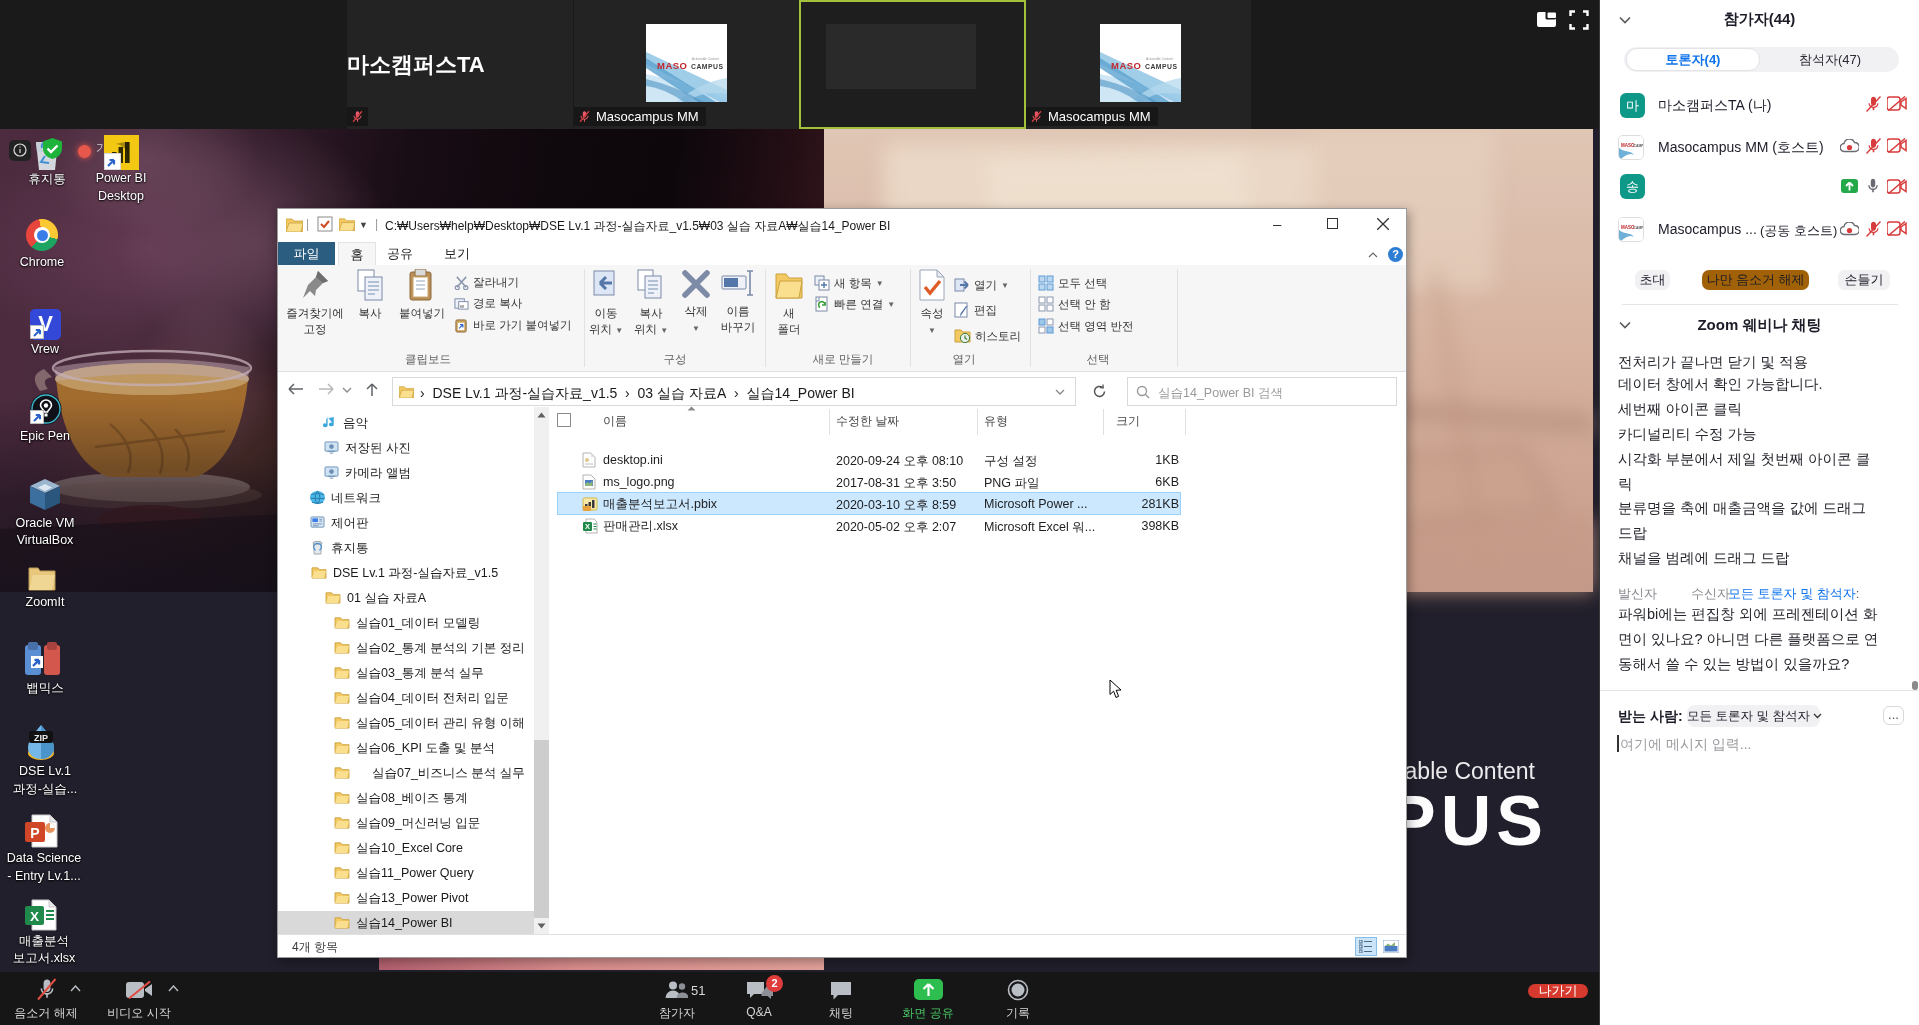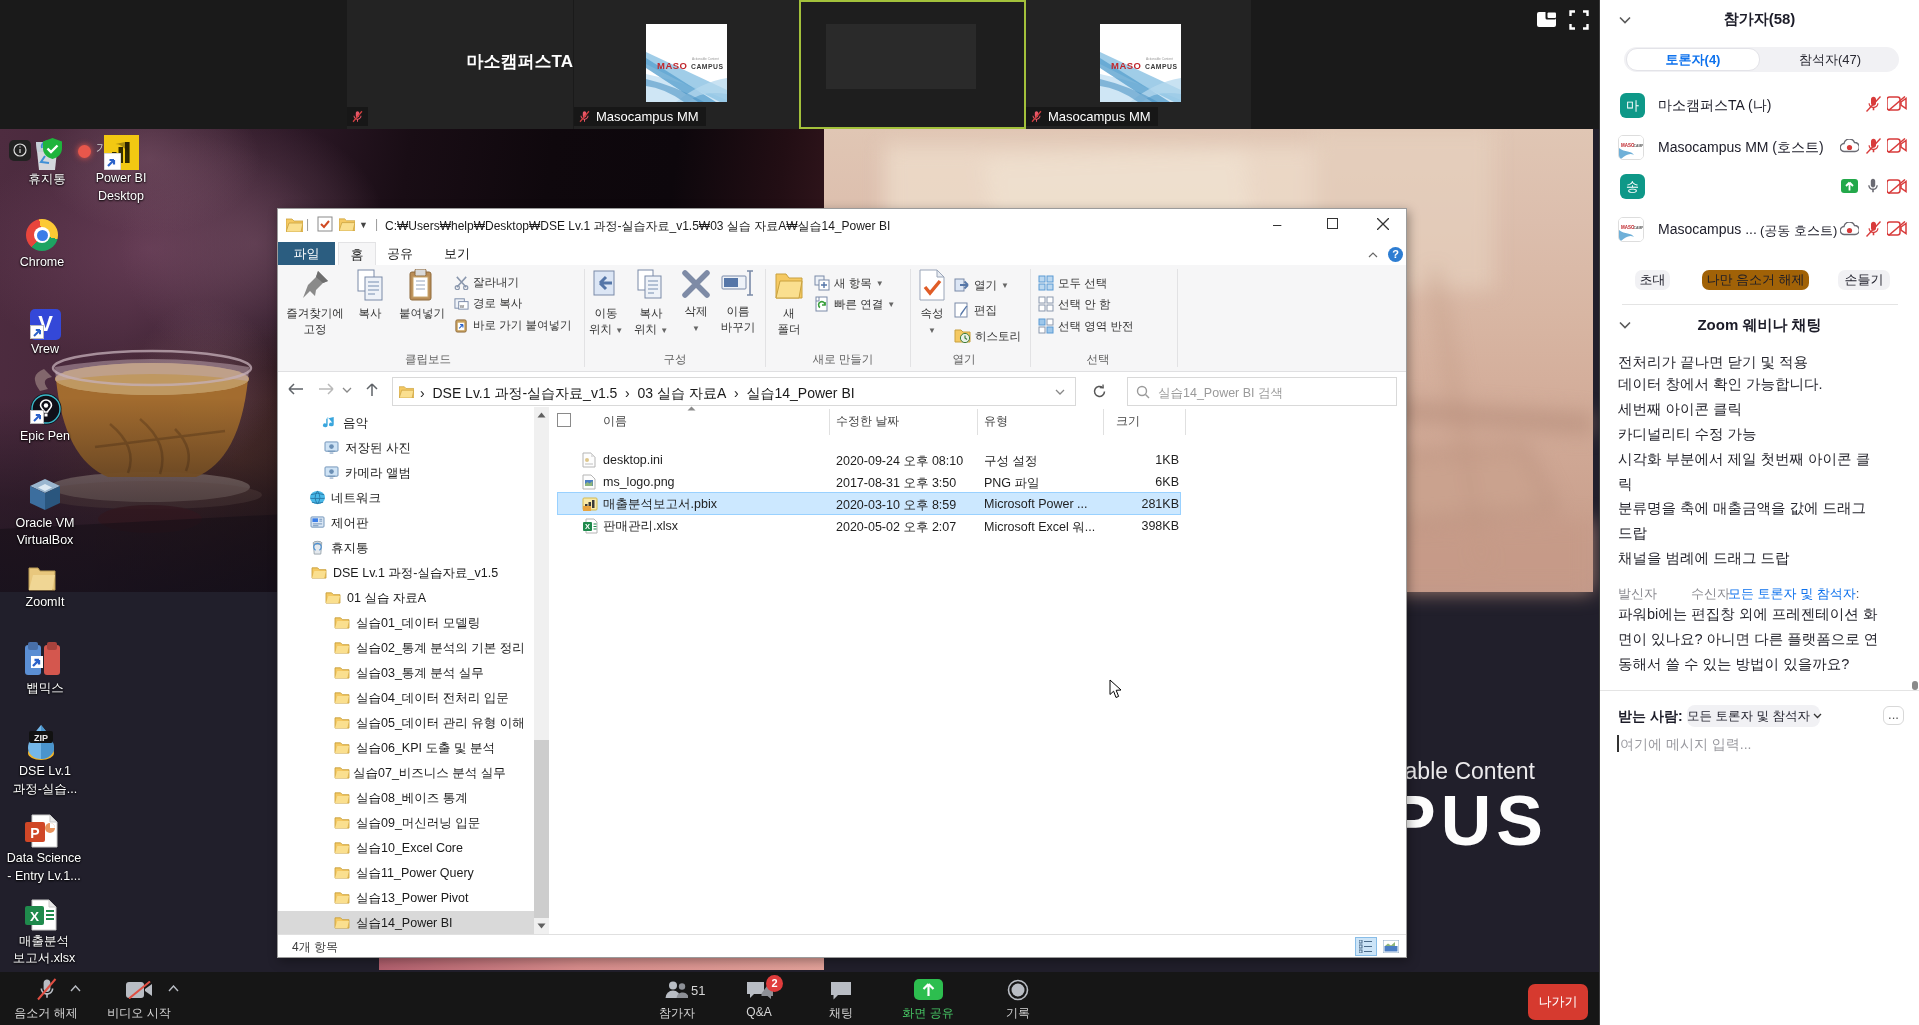--- a/index.html
+++ b/index.html
@@ -30,21 +30,21 @@
 .frow{position:absolute;height:22px;display:flex;align-items:center;font-size:12.5px;color:#1e1e1e;white-space:nowrap}
 .fcol{position:absolute;font-size:12.5px;color:#1e1e1e}
 .hdr{position:absolute;top:204px;font-size:12px;color:#444}
 .chatln{position:absolute;left:18px;font-size:14.5px;color:#26262e;white-space:nowrap}
 
 </style></head>
 <body>
 <div id="stage">
   <div id="topstrip">
     <div class="tile" style="left:347px;width:226px">
-      <div style="position:absolute;left:0;right:0;top:50px;text-align:right;color:#fff;font-size:17px;font-weight:bold">마소캠퍼스TA</div>
+      <div style="position:absolute;left:0;right:0;top:50px;text-align:left;color:#fff;font-size:22px;font-weight:bold">마소캠퍼스TA</div>
       <div class="tlabel" style="padding:0 4px">
           <svg width="13" height="13" viewBox="0 0 16 16">
             <path fill="#e8586a" d="M8 1.5c-1.2 0-2.1.9-2.1 2.1v3.6c0 1.2.9 2.1 2.1 2.1s2.1-.9 2.1-2.1V3.6C10.1 2.4 9.2 1.5 8 1.5z"></path>
             <path fill="#e8586a" d="M4.3 7.2c0 2 1.7 3.7 3.7 3.7s3.7-1.7 3.7-3.7h1.2c0 2.5-1.9 4.5-4.3 4.8v2.5H7.4V12c-2.4-.3-4.3-2.3-4.3-4.8z"></path>
             <path stroke="#d43f3f" stroke-width="1.6" d="M2.5 14.5l11-13"></path>
           </svg>
         </div>
     </div>
     <div class="tile" style="left:574px;width:225px">
       <div class="maso" style="left:72px"><svg width="81" height="78" viewBox="0 0 81 78">
@@ -545,21 +545,21 @@
               <path d="M1 2 H7 L9 4 H16 V13 H1 Z" fill="#f5c962" stroke="#c9a13e"></path>
               <path d="M1 13 L3.5 5.5 H16 L14 13 Z" fill="#fadf8f"></path>
             </svg></span>
           <span style="margin-left:6px">실습06_KPI 도출 및 분석</span>
         </div>
       <div class="treerow" style="top:552px">
           <span style="margin-left:56px"><svg width="16" height="13" viewBox="0 0 17 14">
               <path d="M1 2 H7 L9 4 H16 V13 H1 Z" fill="#f5c962" stroke="#c9a13e"></path>
               <path d="M1 13 L3.5 5.5 H16 L14 13 Z" fill="#fadf8f"></path>
             </svg></span>
-          <span style="margin-left:3px">실습07_비즈니스 분석 실무</span>
+          <span style="margin-left:22px">실습07_비즈니스 분석 실무</span>
         </div>
       <div class="treerow" style="top:577px">
           <span style="margin-left:56px"><svg width="16" height="13" viewBox="0 0 17 14">
               <path d="M1 2 H7 L9 4 H16 V13 H1 Z" fill="#f5c962" stroke="#c9a13e"></path>
               <path d="M1 13 L3.5 5.5 H16 L14 13 Z" fill="#fadf8f"></path>
             </svg></span>
           <span style="margin-left:6px">실습08_베이즈 통계</span>
         </div>
       <div class="treerow" style="top:602px">
           <span style="margin-left:56px"><svg width="16" height="13" viewBox="0 0 17 14">
@@ -729,27 +729,27 @@
     <div class="abs" style="left:914px;top:7px;width:29px;height:21px;border-radius:5px;background:#2dbe4f"></div>
     <svg class="abs" style="left:922px;top:10px" width="13" height="15" viewBox="0 0 13 15" fill="none" stroke="#fff" stroke-width="2.2">
         <path d="M6.5 14 V2 M6.5 2 L1.5 7 M6.5 2 L11.5 7"></path>
       </svg>
     <div class="tbtn" style="left:888px;top:33px;width:80px;color:#47c564">화면 공유</div>
     <svg class="abs" style="left:1007px;top:7px" width="22" height="22" viewBox="0 0 22 22">
         <circle cx="11" cy="11" r="9.5" fill="none" stroke="#b9bdc4" stroke-width="1.6"></circle>
         <circle cx="11" cy="11" r="6.5" fill="#b9bdc4"></circle>
       </svg>
     <div class="tbtn" style="left:978px;top:33px;width:80px">기록</div>
-    <div class="abs" style="left:1528px;top:12px;width:60px;height:36px;background:#d63a2f;border-radius:7px;color:#fff;font-size:13px;display:flex;align-items:center;justify-content:center">나가기</div>
+    <div class="abs" style="left:1528px;top:12px;width:60px;height:14px;background:#d63a2f;border-radius:7px;color:#fff;font-size:13px;display:flex;align-items:center;justify-content:center">나가기</div>
   </div>
   <div id="panel">
     <svg class="abs" style="left:19px;top:16px" width="12" height="8" viewBox="0 0 12 8" fill="none" stroke="#5a5a5a" stroke-width="1.6">
         <path d="M1 1.5 L6 6.5 L11 1.5"></path>
       </svg>
-    <div class="abs" style="left:0;top:10px;width:319px;text-align:center;font-size:15px;color:#1c1c28"><b>참가자(58)</b></div>
+    <div class="abs" style="left:0;top:10px;width:319px;text-align:center;font-size:15px;color:#1c1c28"><b>참가자(44)</b></div>
     <div class="abs" style="left:24px;top:47px;width:275px;height:25px;background:#f1f1f4;border-radius:13px"></div>
     <div class="abs" style="left:26px;top:48px;width:134px;height:23px;background:#fff;border-radius:11px;border:1px solid #e3e3e8;text-align:center;line-height:22px;font-size:13px;color:#0E72ED"><b>토론자(4)</b></div>
     <div class="abs" style="left:162px;top:48px;width:136px;height:23px;text-align:center;line-height:23px;font-size:13px;color:#2a2a33">참석자(47)</div>
     <div class="abs" style="left:20px;top:93px;width:25px;height:25px;border-radius:6px;background:#0E9888;color:#fff;font-size:13px;text-align:center;line-height:25px">마</div>
     <div class="abs" style="left:58px;top:97px;font-size:14px;color:#1c1c28">마소캠퍼스TA (나)</div>
     <svg class="abs" style="left:265px;top:95px" width="17" height="18" viewBox="0 0 17 18">
         <path fill="#d83b3b" d="M8.5 1.8c-1.4 0-2.5 1.1-2.5 2.5v4c0 1.4 1.1 2.5 2.5 2.5s2.5-1.1 2.5-2.5v-4c0-1.4-1.1-2.5-2.5-2.5z"></path>
         <path fill="#d83b3b" d="M3.5 8.3c0 2.4 1.9 4.4 4.2 4.7v2.2h1.6V13c2.3-.3 4.2-2.3 4.2-4.7h-1.2c0 2-1.6 3.5-3.8 3.5S4.7 10.3 4.7 8.3z"></path>
         <path stroke="#d83b3b" stroke-width="1.4" d="M1.5 16.5l14-15"></path>
       </svg>

